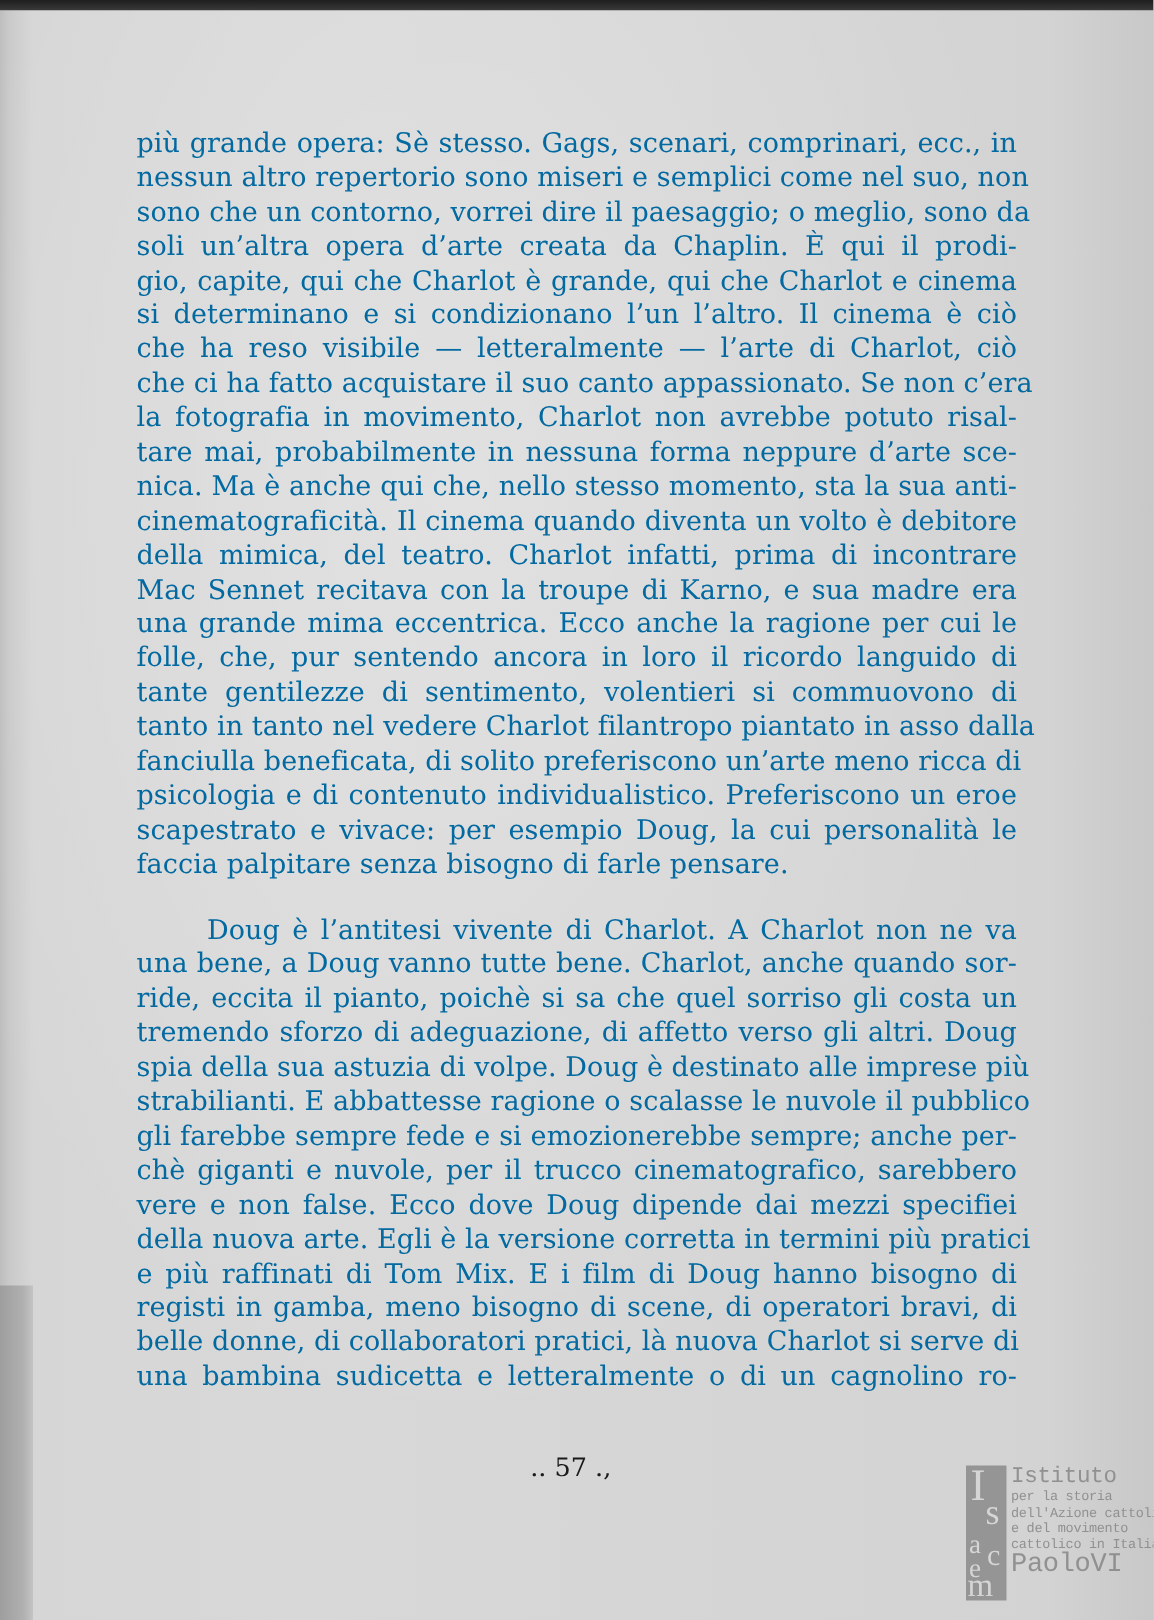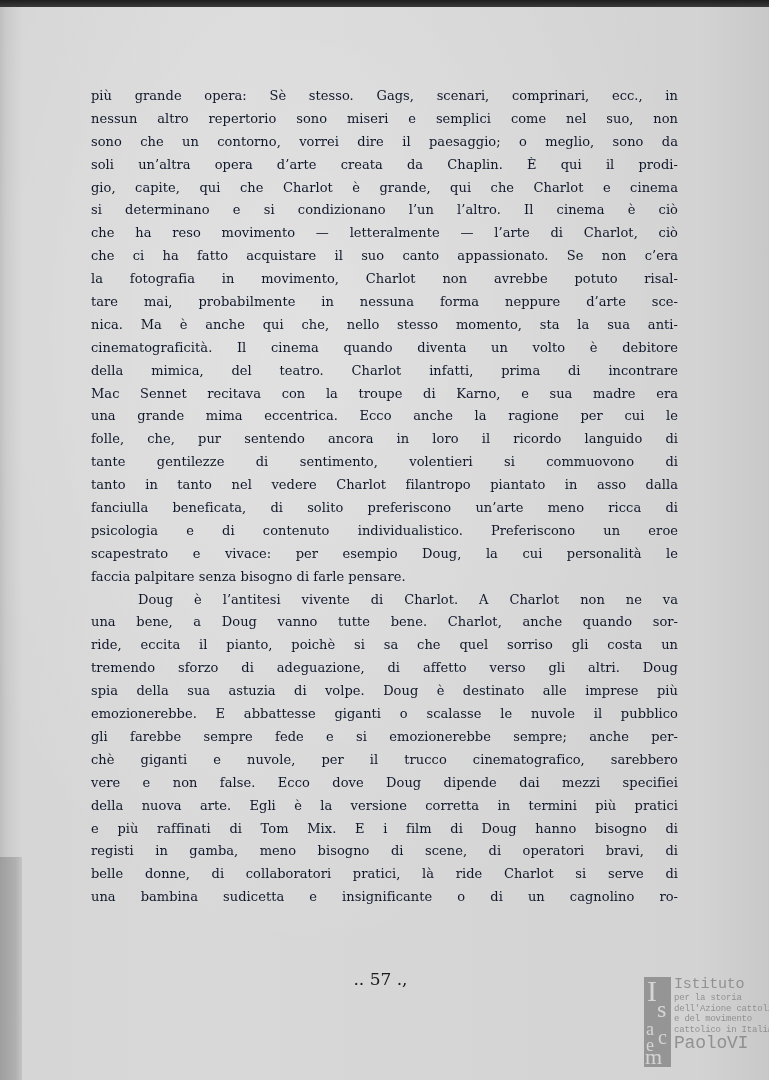--- a/index.html
+++ b/index.html
@@ -32,37 +32,38 @@
       left: 0; top: 850px;
       width: 22px; height: 223px;
       background: linear-gradient(90deg, #9e9e9e, #b0b0b0 70%, #c4c4c4);
     }
     .text-block {
       position: absolute;
       left: 91px;
       top: 85px;
       width: 587px;
       font-family: "DejaVu Serif", "Liberation Serif", serif;
-      font-size: 13px;
+      font-size: 18px;
       line-height: 22.9px;
-      color: #0f172a;
+      color: #0369a1;
       letter-spacing: 0.05px;
     }
     .line {
       display: block;
       text-align: justify;
       text-align-last: justify;
       white-space: nowrap;
       height: 22.9px;
     }
     .line.last {
       text-align-last: left;
     }
     .line.indent {
       padding-left: 47px;
+      margin-top: 21px;
     }
     .page-number {
       position: absolute;
       left: 0;
       width: 769px;
       top: 969px;
       text-align: center;
       font-family: "DejaVu Serif", "Liberation Serif", serif;
       font-size: 17px;
       color: #1a1a1a;
@@ -122,21 +123,21 @@
 </div>
 
 <div class="text-block" id="text-block">
     <div>
       <span class="line">più grande opera: Sè stesso. Gags, scenari, comprinari, ecc., in</span>
       <span class="line">nessun altro repertorio sono miseri e semplici come nel suo, non</span>
       <span class="line">sono che un contorno, vorrei dire il paesaggio; o meglio, sono da</span>
       <span class="line">soli un’altra opera d’arte creata da Chaplin. È qui il prodi-</span>
       <span class="line">gio, capite, qui che Charlot è grande, qui che Charlot e cinema</span>
       <span class="line">si determinano e si condizionano l’un l’altro. Il cinema è ciò</span>
-      <span class="line">che ha reso movimento — letteralmente — l’arte di Charlot, ciò</span>
+      <span class="line">che ha reso visibile — letteralmente — l’arte di Charlot, ciò</span>
       <span class="line">che ci ha fatto acquistare il suo canto appassionato. Se non c’era</span>
       <span class="line">la fotografia in movimento, Charlot non avrebbe potuto risal-</span>
       <span class="line">tare mai, probabilmente in nessuna forma neppure d’arte sce-</span>
       <span class="line">nica. Ma è anche qui che, nello stesso momento, sta la sua anti-</span>
       <span class="line">cinematograficità. Il cinema quando diventa un volto è debitore</span>
       <span class="line">della mimica, del teatro. Charlot infatti, prima di incontrare</span>
       <span class="line">Mac Sennet recitava con la troupe di Karno, e sua madre era</span>
       <span class="line">una grande mima eccentrica. Ecco anche la ragione per cui le</span>
       <span class="line">folle, che, pur sentendo ancora in loro il ricordo languido di</span>
       <span class="line">tante gentilezze di sentimento, volentieri si commuovono di</span>
@@ -145,29 +146,29 @@
       <span class="line">psicologia e di contenuto individualistico. Preferiscono un eroe</span>
       <span class="line">scapestrato e vivace: per esempio Doug, la cui personalità le</span>
       <span class="line last">faccia palpitare senza bisogno di farle pensare.</span>
     </div>
     <div>
       <span class="line indent">Doug è l’antitesi vivente di Charlot. A Charlot non ne va</span>
       <span class="line">una bene, a Doug vanno tutte bene. Charlot, anche quando sor-</span>
       <span class="line">ride, eccita il pianto, poichè si sa che quel sorriso gli costa un</span>
       <span class="line">tremendo sforzo di adeguazione, di affetto verso gli altri. Doug</span>
       <span class="line">spia della sua astuzia di volpe. Doug è destinato alle imprese più</span>
-      <span class="line">emozionerebbe. E abbattesse giganti o scalasse le nuvole il pubblico</span>
+      <span class="line">strabilianti. E abbattesse ragione o scalasse le nuvole il pubblico</span>
       <span class="line">gli farebbe sempre fede e si emozionerebbe sempre; anche per-</span>
       <span class="line">chè giganti e nuvole, per il trucco cinematografico, sarebbero</span>
       <span class="line">vere e non false. Ecco dove Doug dipende dai mezzi specifiei</span>
       <span class="line">della nuova arte. Egli è la versione corretta in termini più pratici</span>
       <span class="line">e più raffinati di Tom Mix. E i film di Doug hanno bisogno di</span>
       <span class="line">registi in gamba, meno bisogno di scene, di operatori bravi, di</span>
-      <span class="line">belle donne, di collaboratori pratici, là ride Charlot si serve di</span>
-      <span class="line">una bambina sudicetta e insignificante o di un cagnolino ro-</span>
+      <span class="line">belle donne, di collaboratori pratici, là nuova Charlot si serve di</span>
+      <span class="line">una bambina sudicetta e letteralmente o di un cagnolino ro-</span>
     </div>
   </div>
 
 <div class="page-number">.. 57 .,</div>
 
 <div class="watermark">
   <div class="wm-letters">
     <span class="wm-letter" style="left:3px;top:-1px;font-size:30px;line-height:30px;">I</span>
     <span class="wm-letter" style="left:13px;top:22px;font-size:24px;">s</span>
     <span class="wm-letter" style="left:2px;top:42px;font-size:18px;">a</span>

